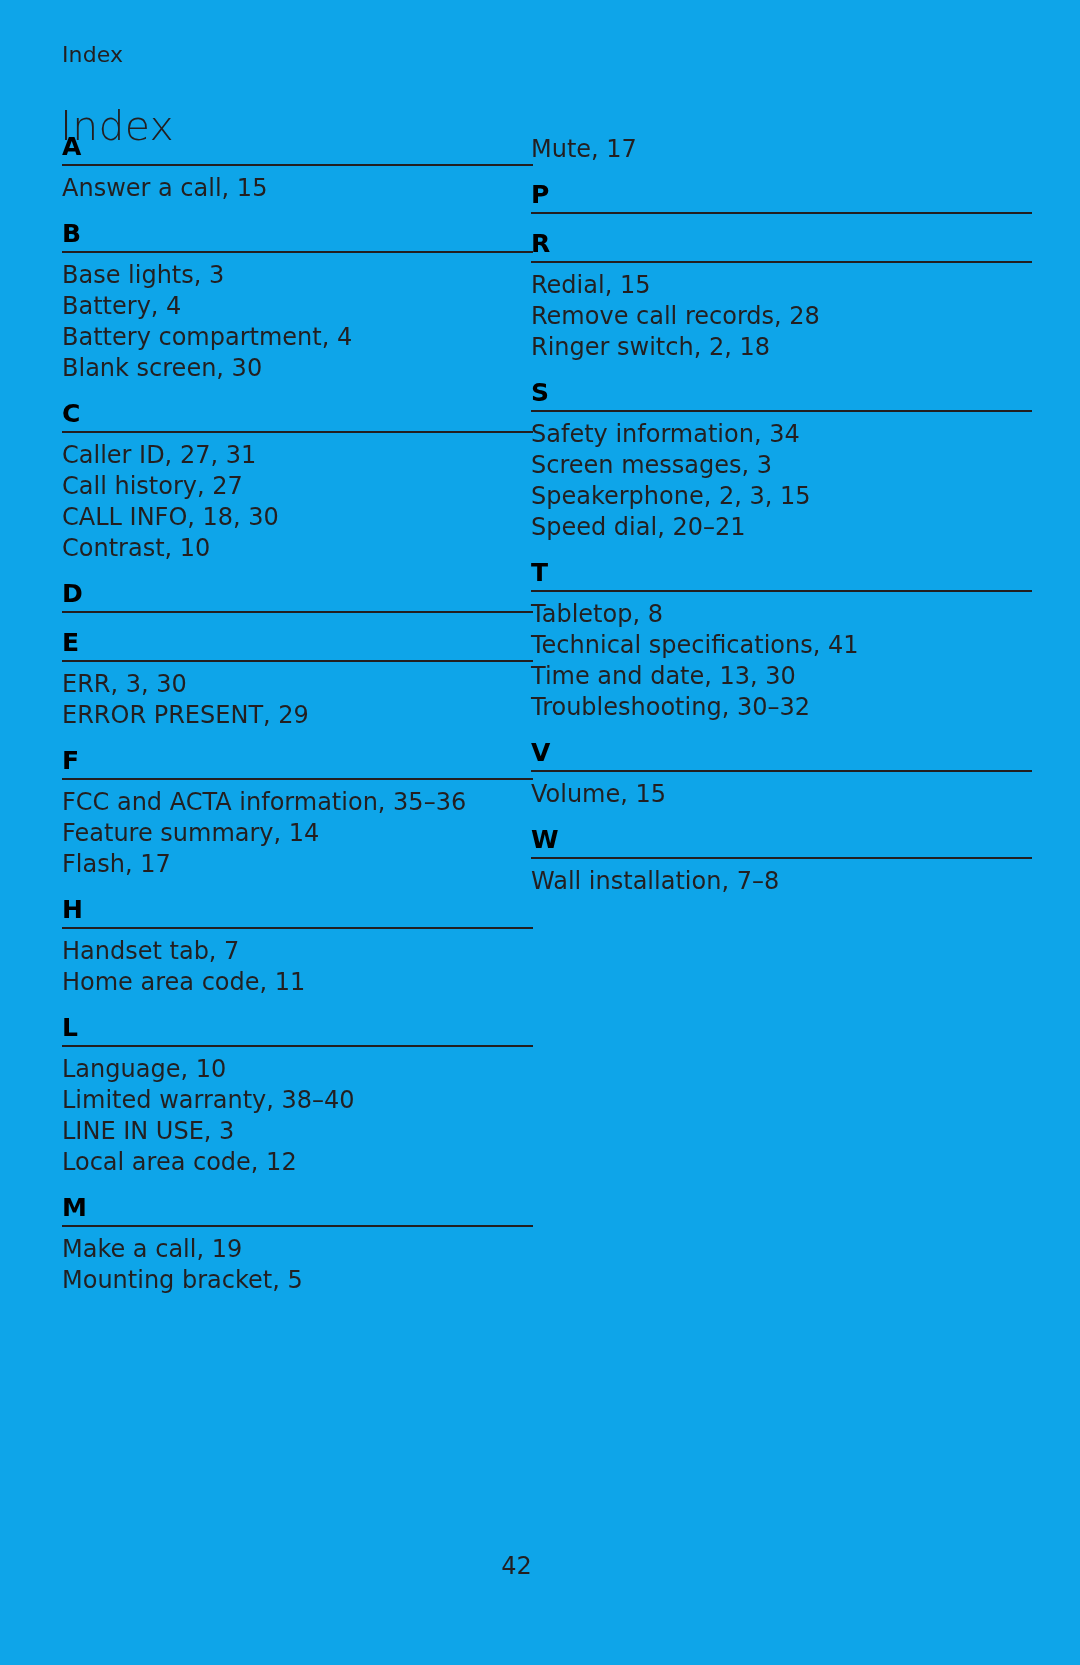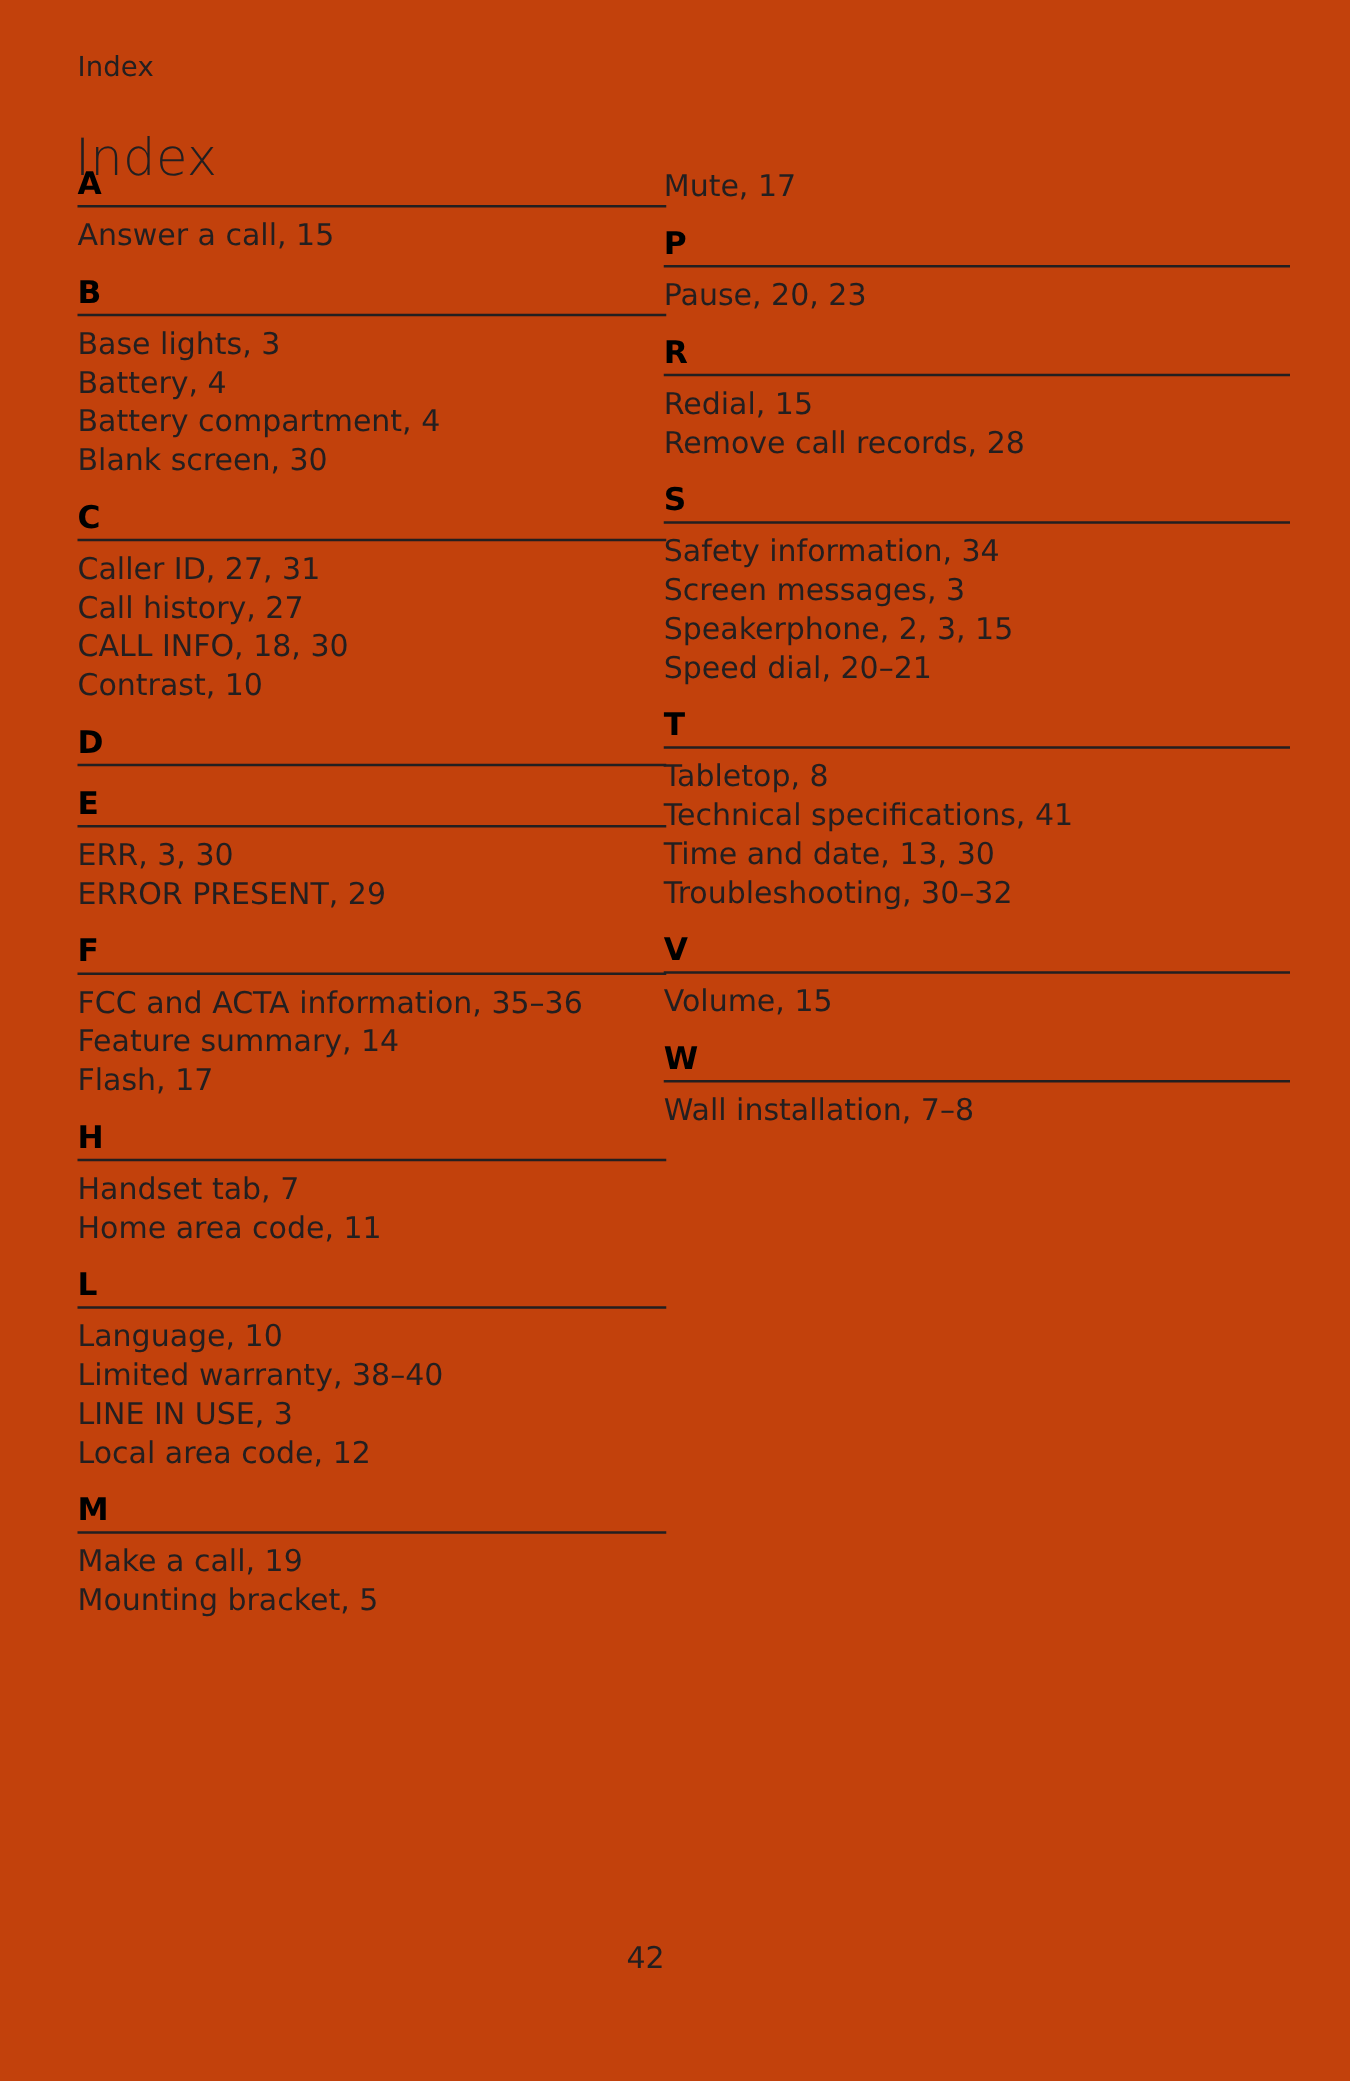--- a/index.html
+++ b/index.html
@@ -5,21 +5,21 @@
   html, body {
     margin: 0;
     padding: 0;
     background: #ffffff;
   }
 
   .page {
     position: relative;
     width: 1080px;
     height: 1665px;
-    background: #c2410c;
+    background: #0ea5e9;
     font-family: "DejaVu Sans", sans-serif;
     color: #000000;
     overflow: hidden;
   }
 
   
   .running-header {
     position: absolute;
     left: 62px;
     top: 41px;
@@ -205,31 +205,29 @@
         </section>
       </div>
     <div class="col col-right">
         <div class="entries continuation">
           <div class="entry">Mute, 17</div>
         </div>
         <section class="letter-group">
           <div class="letter-head">
             <span class="letter">P</span>
           </div>
-          <div class="entries">
-            <div class="entry">Pause, 20, 23</div>
-          </div>
         </section>
         <section class="letter-group">
           <div class="letter-head">
             <span class="letter">R</span>
           </div>
           <div class="entries">
             <div class="entry">Redial, 15</div>
             <div class="entry">Remove call records, 28</div>
+            <div class="entry">Ringer switch, 2, 18</div>
           </div>
         </section>
         <section class="letter-group">
           <div class="letter-head">
             <span class="letter">S</span>
           </div>
           <div class="entries">
             <div class="entry">Safety information, 34</div>
             <div class="entry">Screen messages, 3</div>
             <div class="entry">Speakerphone, 2, 3, 15</div>

